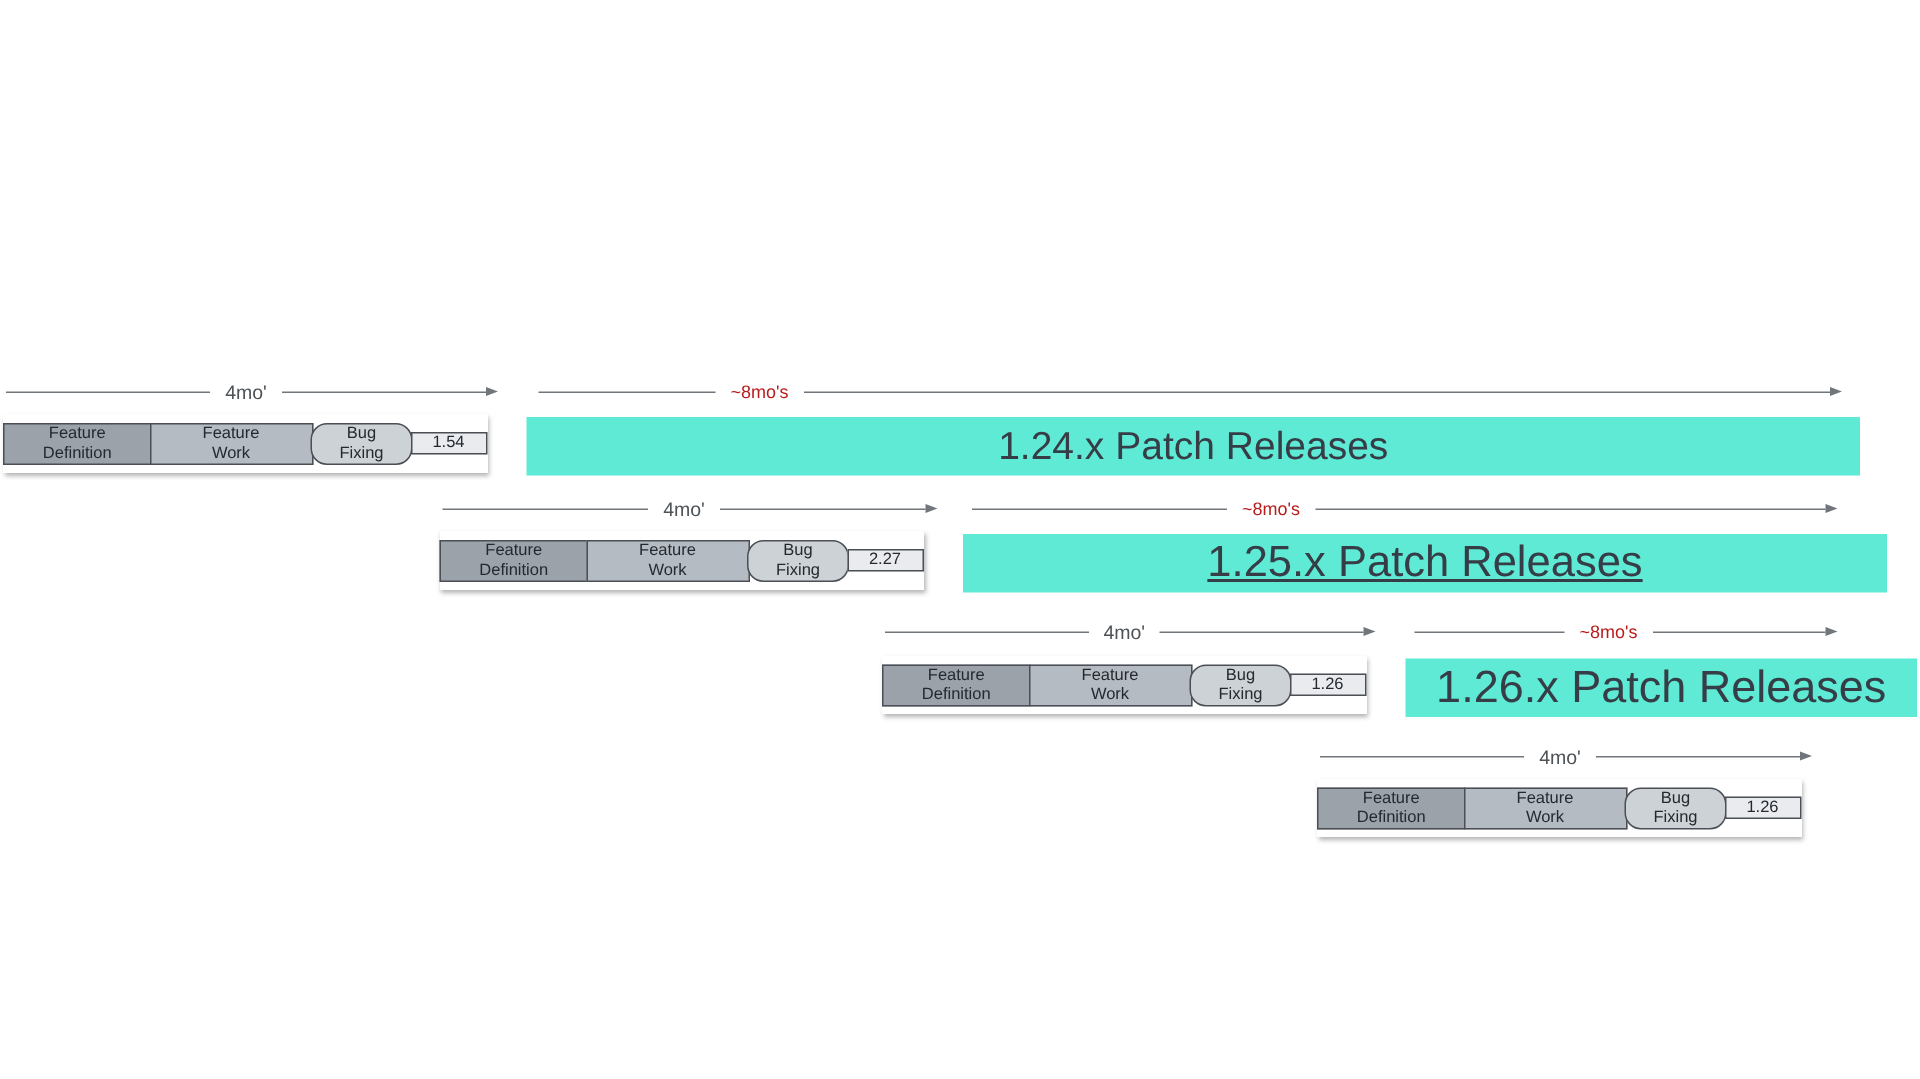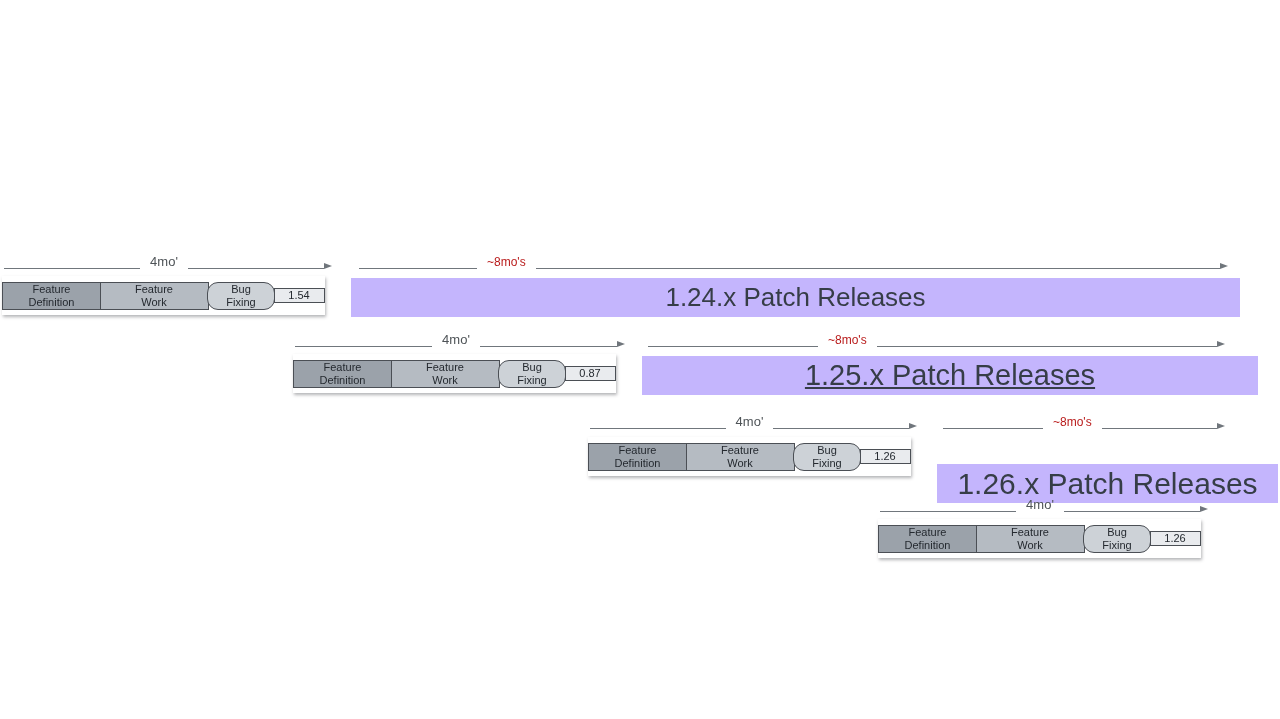--- a/index.html
+++ b/index.html
@@ -8,21 +8,21 @@
     width:1280px;height:719px;
     background:#ffffff;
     overflow:hidden;
     font-family:"Liberation Sans", sans-serif;
   }
   
   .arrow{
     position:absolute;
     height:16px;
     display:flex;
-    align-items:flex-end;
+    align-items:center;
   }
   .seg{
     height:0;
     border-top:1.5px solid #70767c;
   }
   .seg.flex{flex:1;}
   .ahead{
     width:0;height:0;
     border-left:8px solid #70767c;
     border-top:3.5px solid transparent;
@@ -57,21 +57,21 @@
   }
   .pbox + .pbox{margin-left:-1.5px;}
   .fd{width:99px;background:#9ba2aa;}
   .fw{width:109px;background:#b5bbc2;}
   .bf{width:68px;background:#cdd2d7;border-radius:11px;}
   .ver{width:51px;background:#e9ebee;font-size:11px;}
   
   .band{
     position:absolute;
     height:39px;
-    background:#c4b5fd;
+    background:#5eead4;
     display:flex;
     align-items:center;
     justify-content:center;
     color:#363d47;
   }
   .band span{white-space:nowrap;}
 </style>
 </head>
 <body>
 
@@ -126,21 +126,21 @@
       </div>
       <div class="pbox fw">
         <span>Feature</span>
         <span>Work</span>
       </div>
       <div class="pbox bf">
         <span>Bug</span>
         <span>Fixing</span>
       </div>
       <div class="pbox ver">
-        <span>0.87</span>
+        <span>2.27</span>
       </div>
     </div>
     <div class="band" style="left:642px;top:356px;width:616px;font-size:29px;text-decoration:underline;">
       <span>1.25.x Patch Releases</span>
     </div>
     <div class="arrow" style="left:648px;top:331px;width:577px;">
       <div class="seg" style="width:170px;"></div>
       <div class="alabel lbl-8mo">~8mo's</div>
       <div class="seg flex"></div>
       <div class="ahead"></div>
@@ -164,21 +164,21 @@
         <span>Work</span>
       </div>
       <div class="pbox bf">
         <span>Bug</span>
         <span>Fixing</span>
       </div>
       <div class="pbox ver">
         <span>1.26</span>
       </div>
     </div>
-    <div class="band" style="left:937px;top:439px;width:341px;font-size:30px;margin-top:25px;">
+    <div class="band" style="left:937px;top:439px;width:341px;font-size:30px;">
       <span>1.26.x Patch Releases</span>
     </div>
     <div class="arrow" style="left:943px;top:413px;width:282px;">
       <div class="seg" style="width:100px;"></div>
       <div class="alabel lbl-8mo">~8mo's</div>
       <div class="seg flex"></div>
       <div class="ahead"></div>
     </div>
   </div>
 

